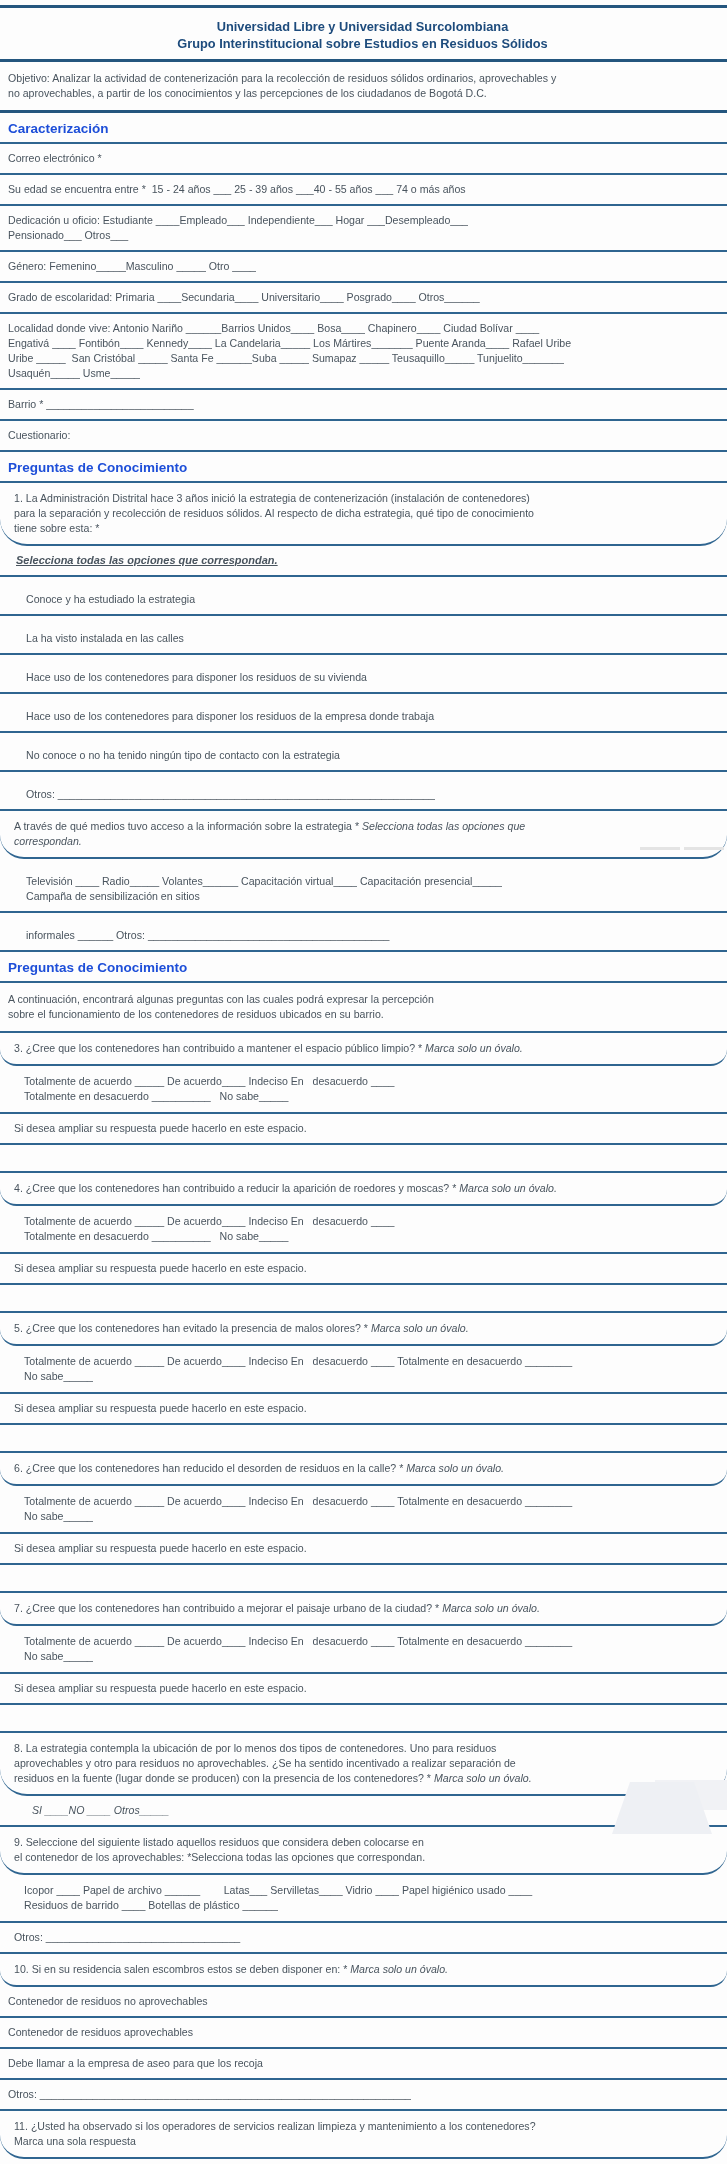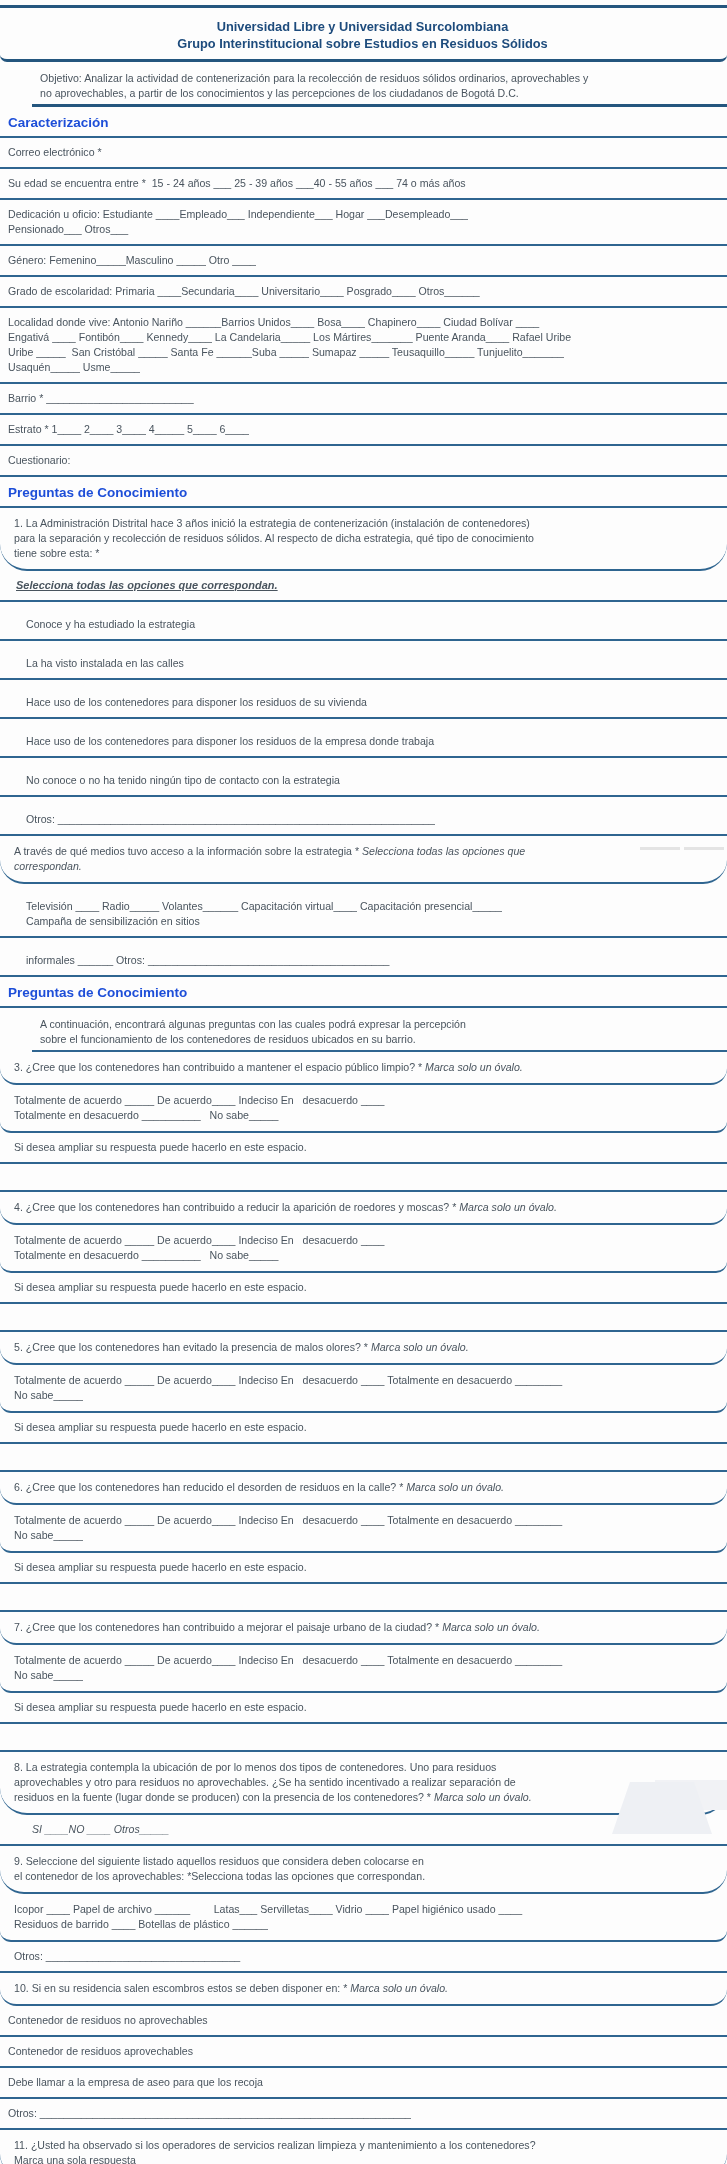--- a/index.html
+++ b/index.html
@@ -21,33 +21,33 @@
   }
   .row span{white-space:pre-wrap;}
   .thick{border-bottom-width:3px;border-bottom-color:#24567e;}
   .rule{padding:0;height:5px;border-bottom-width:3px;border-bottom-color:#24567e;}
   .title{
     text-align:center;
     font-weight:bold;
     font-size:12.8px;
     line-height:17px;
     color:#1d4b7c;
-    padding-top:10px;padding-bottom:7px;border-radius:7px;
+    padding-top:10px;padding-bottom:7px;
   }
-  .para{padding-top:9px;padding-bottom:3px;margin-left:32px;}
+  .para{padding-top:9px;padding-bottom:9px;}
   .heading{
     color:#1d4ed8;
     font-weight:bold;
     font-size:13.5px;
     line-height:17px;
     padding-top:7px;padding-bottom:5px;
   }
   .field{padding-left:8px;}
   .question{padding-left:14px;padding-top:8px;padding-bottom:8px;border-radius:27px;}
-  .answers{padding-left:14px;padding-top:8px;padding-bottom:8px;border-radius:11px;}
+  .answers{padding-left:24px;padding-top:8px;padding-bottom:8px;}
   .sidesea{padding-left:14px;}
   .note{padding-left:16px;font-weight:bold;font-style:italic;font-size:11px;text-decoration:underline;}
   .option{padding-left:26px;margin-top:8px;}
   .sino{padding-left:32px;font-style:italic;}
   .gap{height:26px;padding:0;}
   .it{font-style:italic;}
   .artifact-bar{position:absolute;height:3px;width:40px;background:#e4e4e4;}
   .watermark{
     position:absolute;
     background:#eef0f4;
@@ -70,21 +70,20 @@
       <div class="row title thick"><span>Universidad Libre y Universidad Surcolombiana</span><br><span>Grupo Interinstitucional sobre Estudios en Residuos Sólidos</span></div>
       <div class="row para thick"><span>Objetivo: Analizar la actividad de contenerización para la recolección de residuos sólidos ordinarios, aprovechables y</span><br><span>no aprovechables, a partir de los conocimientos y las percepciones de los ciudadanos de Bogotá D.C.</span></div>
       <div class="row heading"><span>Caracterización</span></div>
       <div class="row field"><span>Correo electrónico *</span></div>
       <div class="row field"><span>Su edad se encuentra entre *  15 - 24 años ___ 25 - 39 años ___40 - 55 años ___ 74 o más años</span></div>
       <div class="row field"><span>Dedicación u oficio: Estudiante ____Empleado___ Independiente___ Hogar ___Desempleado___</span><br><span>Pensionado___ Otros___</span></div>
       <div class="row field"><span>Género: Femenino_____Masculino _____ Otro ____</span></div>
       <div class="row field"><span>Grado de escolaridad: Primaria ____Secundaria____ Universitario____ Posgrado____ Otros______</span></div>
       <div class="row field"><span>Localidad donde vive: Antonio Nariño ______Barrios Unidos____ Bosa____ Chapinero____ Ciudad Bolívar ____</span><br><span>Engativá ____ Fontibón____ Kennedy____ La Candelaria_____ Los Mártires_______ Puente Aranda____ Rafael Uribe</span><br><span>Uribe _____  San Cristóbal _____ Santa Fe ______Suba _____ Sumapaz _____ Teusaquillo_____ Tunjuelito_______</span><br><span>Usaquén_____ Usme_____</span></div>
       <div class="row field"><span>Barrio * _________________________</span></div>
-      <div class="row field"><span>Estrato * 1____ 2____ 3____ 4_____ 5____ 6____</span></div>
       <div class="row field"><span>Cuestionario:</span></div>
       <div class="row heading"><span>Preguntas de Conocimiento</span></div>
       <div class="row question"><span>1. La Administración Distrital hace 3 años inició la estrategia de contenerización (instalación de contenedores)</span><br><span>para la separación y recolección de residuos sólidos. Al respecto de dicha estrategia, qué tipo de conocimiento</span><br><span>tiene sobre esta: *</span></div>
       <div class="row note"><span>Selecciona todas las opciones que correspondan.</span></div>
       <div class="row option"><span>Conoce y ha estudiado la estrategia</span></div>
       <div class="row option"><span>La ha visto instalada en las calles</span></div>
       <div class="row option"><span>Hace uso de los contenedores para disponer los residuos de su vivienda</span></div>
       <div class="row option"><span>Hace uso de los contenedores para disponer los residuos de la empresa donde trabaja</span></div>
       <div class="row option"><span>No conoce o no ha tenido ningún tipo de contacto con la estrategia</span></div>
       <div class="row option"><span>Otros: ________________________________________________________________</span></div>

